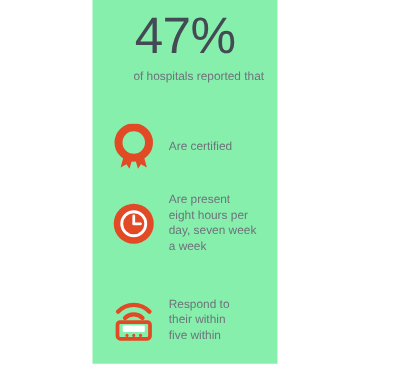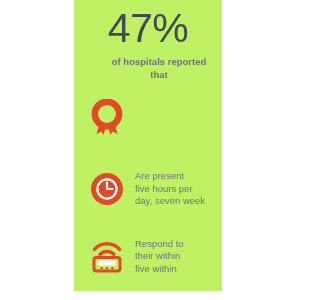--- a/index.html
+++ b/index.html
@@ -18,21 +18,21 @@
     width: 300px;
     height: 300px;
     background: #ffffff;
   }
   .card {
     position: absolute;
     left: 74px;
     top: 0px;
     width: 148px;
     height: 291px;
-    background: #bef264;
+    background: #86efac;
   }
   
   .headline-block {
     position: absolute;
     left: 0;
     top: 6px;
     width: 148px;
     text-align: center;
   }
   .stat-number {
@@ -43,34 +43,34 @@
     color: #434a53;
     line-height: 44px;
     display: block;
   }
   .stat-caption {
     display: block;
     margin-top: 6px;
     font-size: 9.5px;
     line-height: 12.5px;
     color: #6d737b;
-    font-weight: 700;
+    font-weight: 400;
     padding: 0 8px;
     margin-left: 22px;
   }
   
   .fact-row {
     position: absolute;
     left: 14px;
     width: 134px;
     display: flex;
     align-items: center;
   }
   #fact-row-0 { top: 98px; }
-  #fact-row-1 { top: 169px; }
+  #fact-row-1 { top: 154px; }
   #fact-row-2 { top: 235px; align-items: flex-end; }
 
   .fact-icon {
     width: 38px;
     min-width: 38px;
     height: 40px;
     display: flex;
     align-items: center;
     justify-content: center;
   }
@@ -97,36 +97,38 @@
 
     <div class="fact-row" id="fact-row-0">
       <span class="fact-icon">
         <svg width="34" height="38" viewBox="0 0 34 38" aria-hidden="true">
           <path d="M9.5 24 L6.5 35 L11.2 32.4 L13.6 36 L16.4 26.6 Z" fill="#e24a26"></path>
           <path d="M24.5 24 L27.5 35 L22.8 32.4 L20.4 36 L17.6 26.6 Z" fill="#e24a26"></path>
           <circle cx="17" cy="15" r="12.2" fill="none" stroke="#e24a26" stroke-width="6.4"></circle>
         </svg>
       </span>
       <span class="fact-text">
+        <div>Are certified</div>
       </span>
     </div>
 
     <div class="fact-row" id="fact-row-1">
       <span class="fact-icon">
         <svg width="34" height="34" viewBox="0 0 34 34" aria-hidden="true">
           <circle cx="17" cy="17" r="16" fill="#e24a26"></circle>
           <circle cx="17" cy="17" r="9.6" fill="none" stroke="#ffffff" stroke-width="2.3"></circle>
           <line x1="17" y1="17" x2="17" y2="10.6" stroke="#ffffff" stroke-width="2.2" stroke-linecap="round"></line>
           <line x1="17" y1="17" x2="22.4" y2="17" stroke="#ffffff" stroke-width="2.2" stroke-linecap="round"></line>
         </svg>
       </span>
       <span class="fact-text">
         <div>Are present</div>
-        <div>five hours per</div>
+        <div>eight hours per</div>
         <div>day, seven week</div>
+        <div>a week</div>
       </span>
     </div>
 
     <div class="fact-row" id="fact-row-2">
       <span class="fact-icon">
         <svg width="36" height="36" viewBox="0 0 36 36" aria-hidden="true">
           <path d="M5.4 12.4 A17 17 0 0 1 30.6 12.4" fill="none" stroke="#e24a26" stroke-width="3.4" stroke-linecap="round"></path>
           <path d="M11 17.4 A10 10 0 0 1 25 17.4" fill="none" stroke="#e24a26" stroke-width="3.4" stroke-linecap="round"></path>
           <rect x="5" y="20.6" width="26" height="13.4" rx="2.2" fill="none" stroke="#e24a26" stroke-width="3"></rect>
           <rect x="9.2" y="23.4" width="17.6" height="5.2" rx="0.8" fill="#ffffff"></rect>

